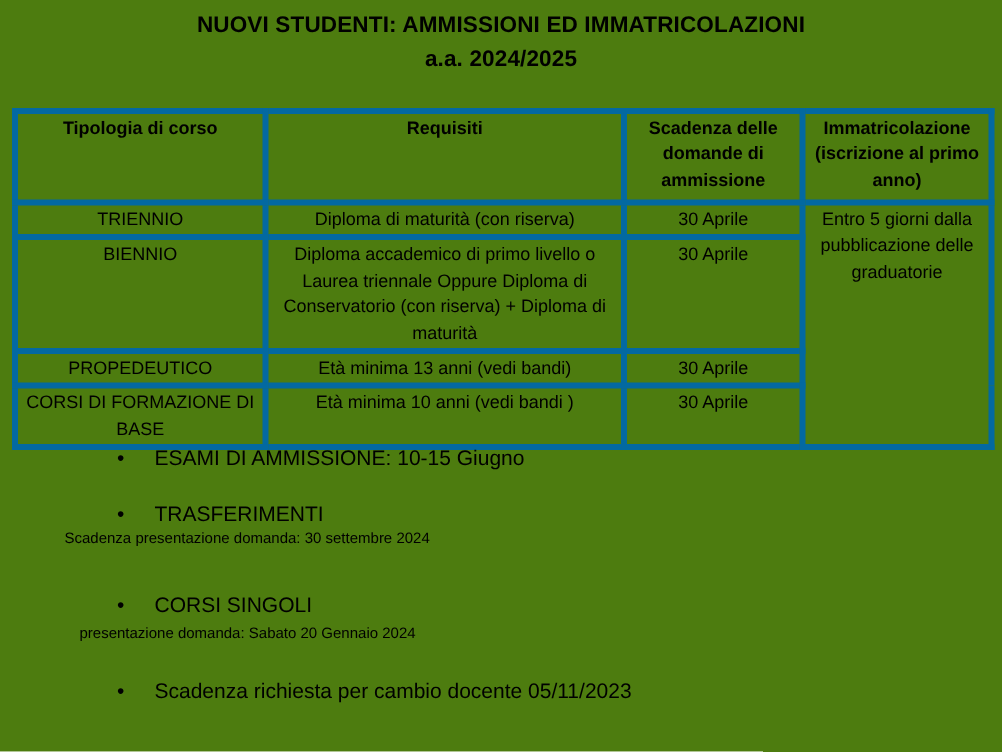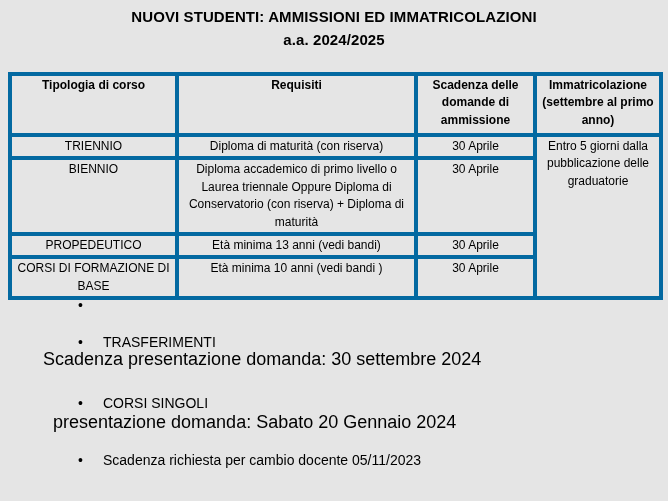--- a/index.html
+++ b/index.html
@@ -1,20 +1,20 @@
 <!DOCTYPE html>
 <html><head>
 <meta charset="utf-8">
 <style>
   html, body { margin: 0; padding: 0; background: #ffffff; }
   .page {
     position: relative;
     width: 668px;
     height: 501px;
-    background: #e5e5e5;
+    background: #4d7c0f;
     color: #000000;
     font-family: "Liberation Sans", sans-serif;
     overflow: hidden;
   }
   .title {
     position: absolute;
     top: 5px;
     left: 0;
     width: 668px;
     text-align: center;
@@ -51,21 +51,21 @@
     height: 19px;
     font-size: 14px;
     line-height: 19px;
     white-space: nowrap;
   }
   .bullet-row .dot   { position: absolute; left: 78px;  top: 0; }
   .bullet-row .btext { position: absolute; left: 103px; top: 0; }
   .detail-line {
     position: absolute;
     left: 43px;
-    font-size: 18px;
+    font-size: 10px;
     line-height: 19px;
     white-space: nowrap;
   }
   .b1 { top: 296px; }
   .b2 { top: 333px; }
   .d2 { top: 350px; }
   .b3 { top: 394px; }
   .d3 { top: 413px; margin-left: 10px; }
   .b4 { top: 451px; }
 </style>
@@ -84,21 +84,21 @@
       <col style="width:167px">
       <col style="width:239px">
       <col style="width:119px">
       <col style="width:126px">
     </colgroup>
     <tbody>
       <tr>
         <th>Tipologia di corso</th>
         <th>Requisiti</th>
         <th>Scadenza delle domande di ammissione</th>
-        <th>Immatricolazione (settembre al primo anno)</th>
+        <th>Immatricolazione (iscrizione al primo anno)</th>
       </tr>
       <tr class="r-short">
         <td>TRIENNIO</td>
         <td>Diploma di maturità (con riserva)</td>
         <td>30 Aprile</td>
         <td rowspan="4">Entro 5 giorni dalla pubblicazione delle graduatorie</td>
       </tr>
       <tr class="r-tall">
         <td>BIENNIO</td>
         <td>Diploma accademico di primo livello o Laurea triennale Oppure Diploma di Conservatorio  (con riserva) + Diploma di maturità</td>
@@ -112,20 +112,21 @@
       <tr class="r-two">
         <td>CORSI DI FORMAZIONE DI BASE</td>
         <td>Età minima 10 anni (vedi bandi )</td>
         <td>30 Aprile</td>
       </tr>
     </tbody>
   </table>
 
   <div class="bullet-row b1">
     <span class="dot">•</span>
+    <span class="btext">ESAMI DI AMMISSIONE: 10-15 Giugno</span>
   </div>
 
   <div class="bullet-row b2">
     <span class="dot">•</span>
     <span class="btext">TRASFERIMENTI</span>
   </div>
   <div class="detail-line d2">Scadenza presentazione domanda: 30 settembre 2024</div>
 
   <div class="bullet-row b3">
     <span class="dot">•</span>

